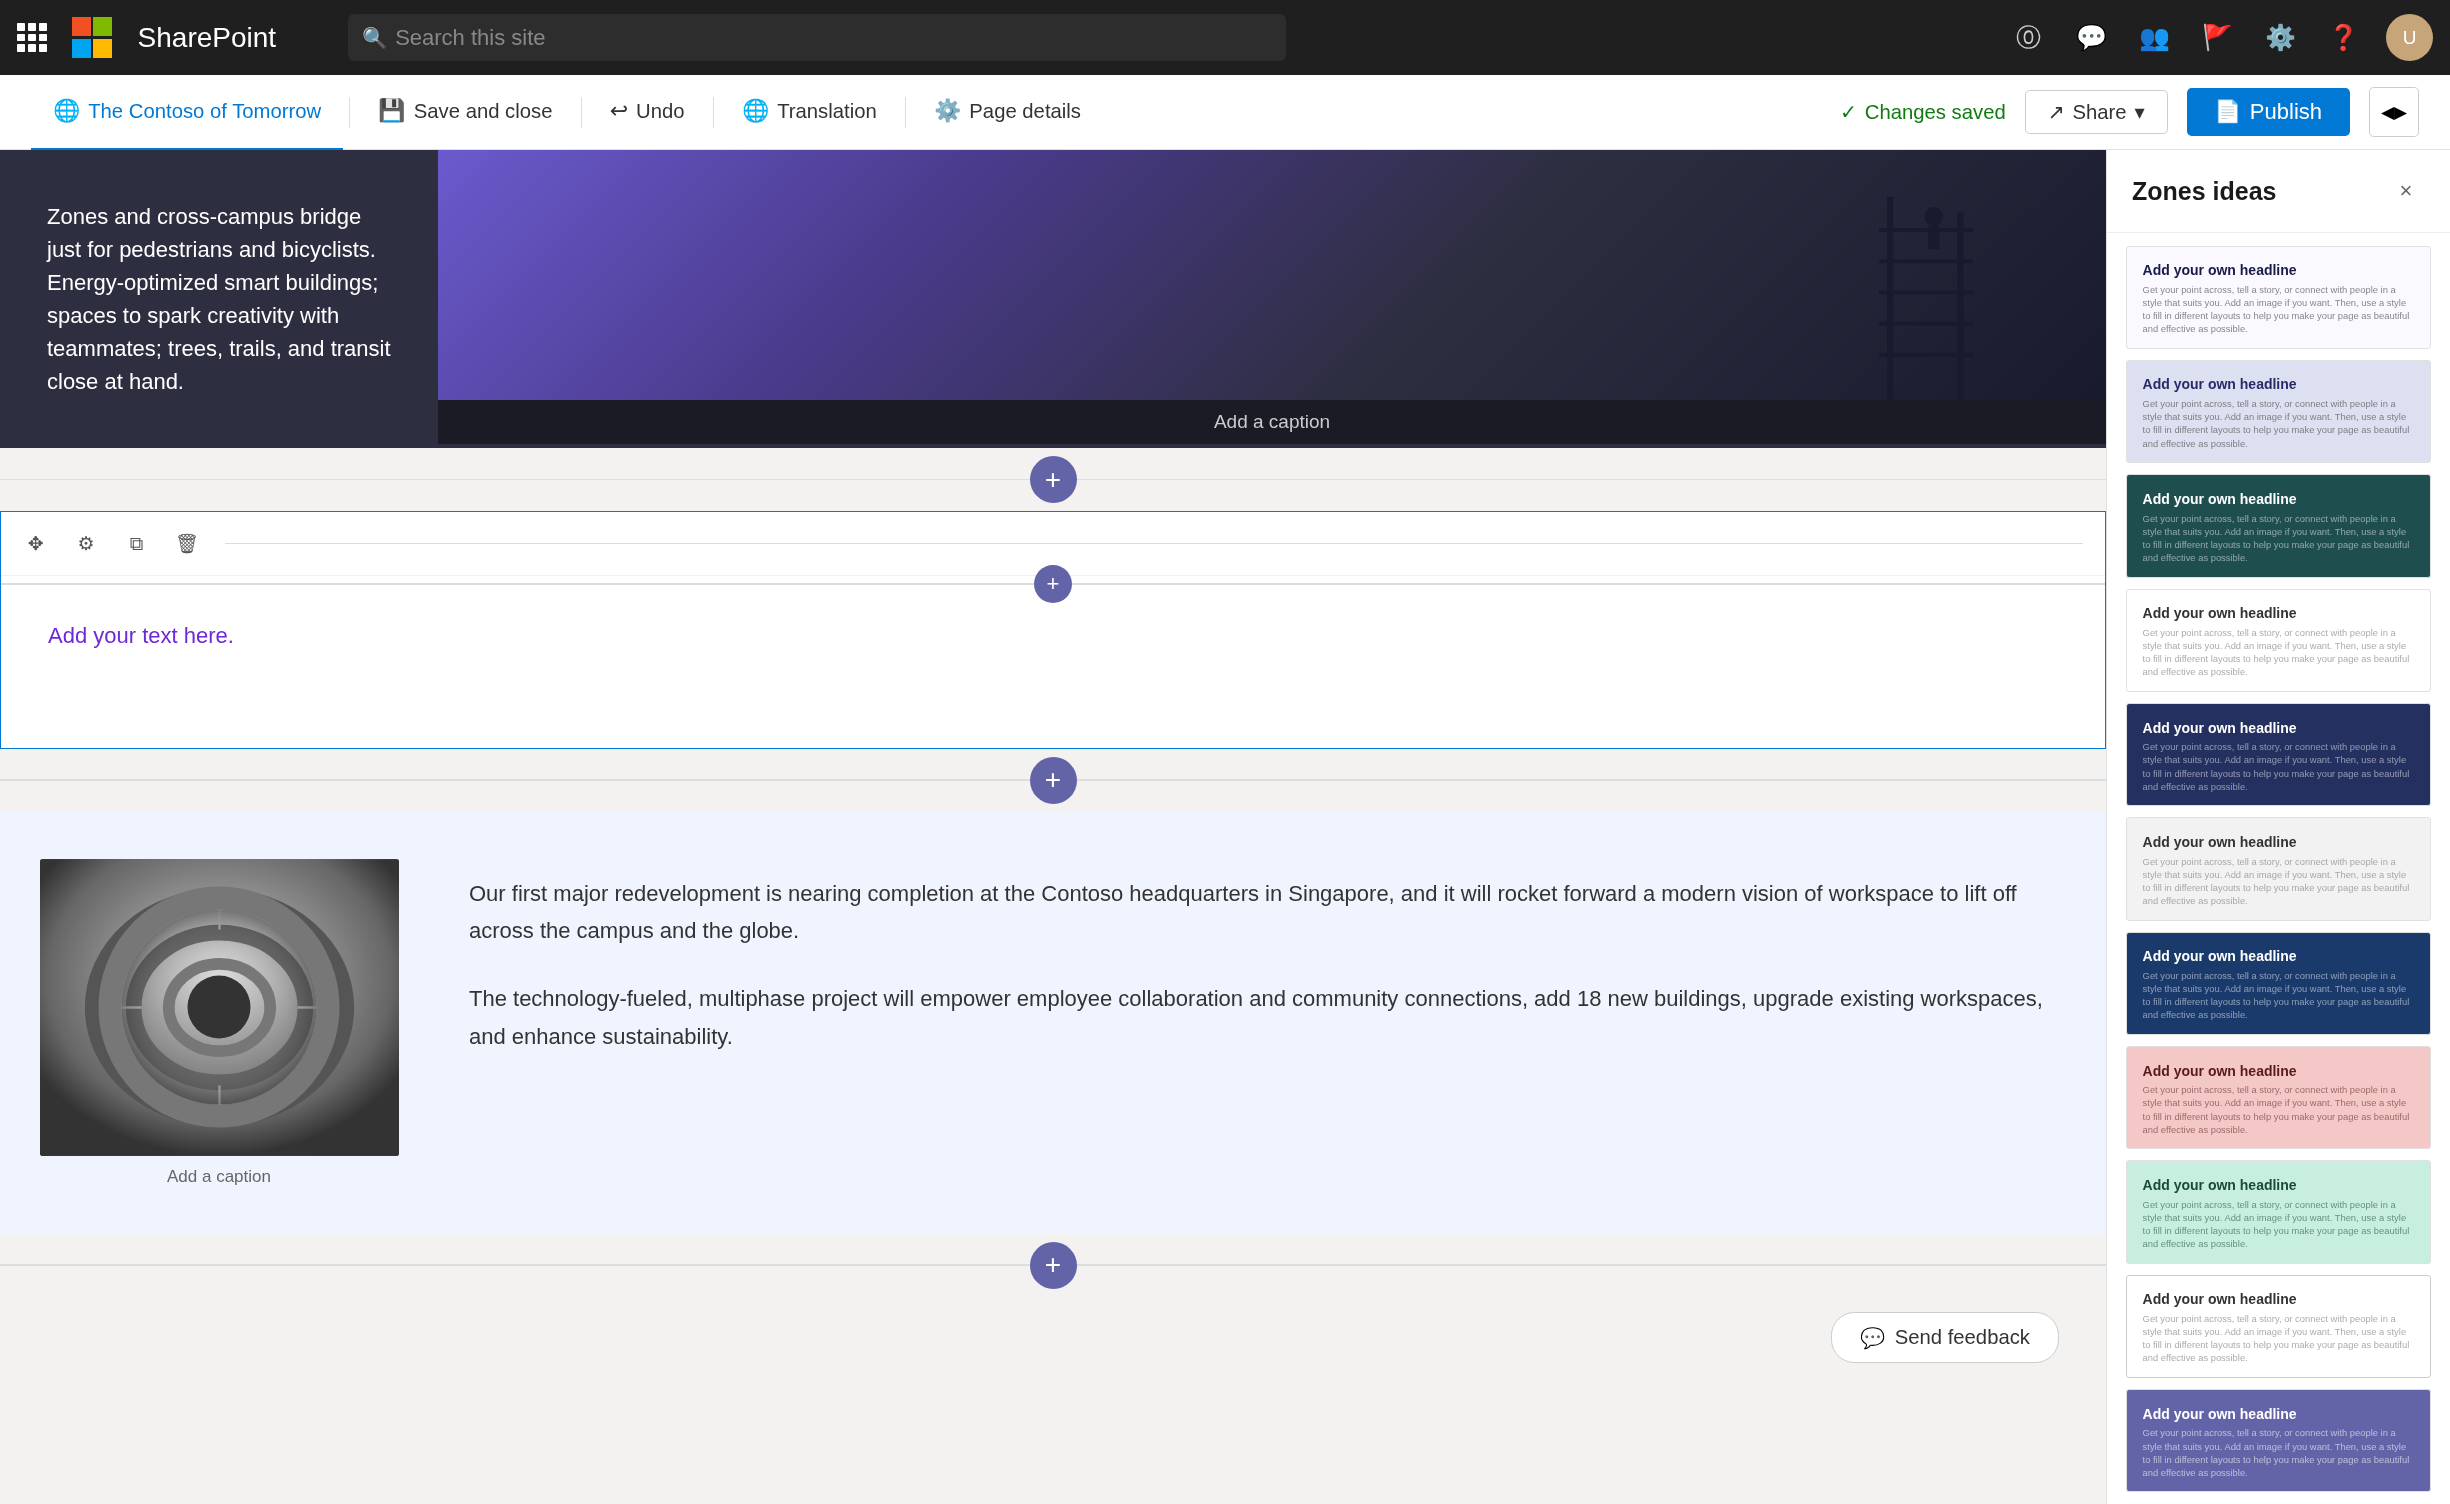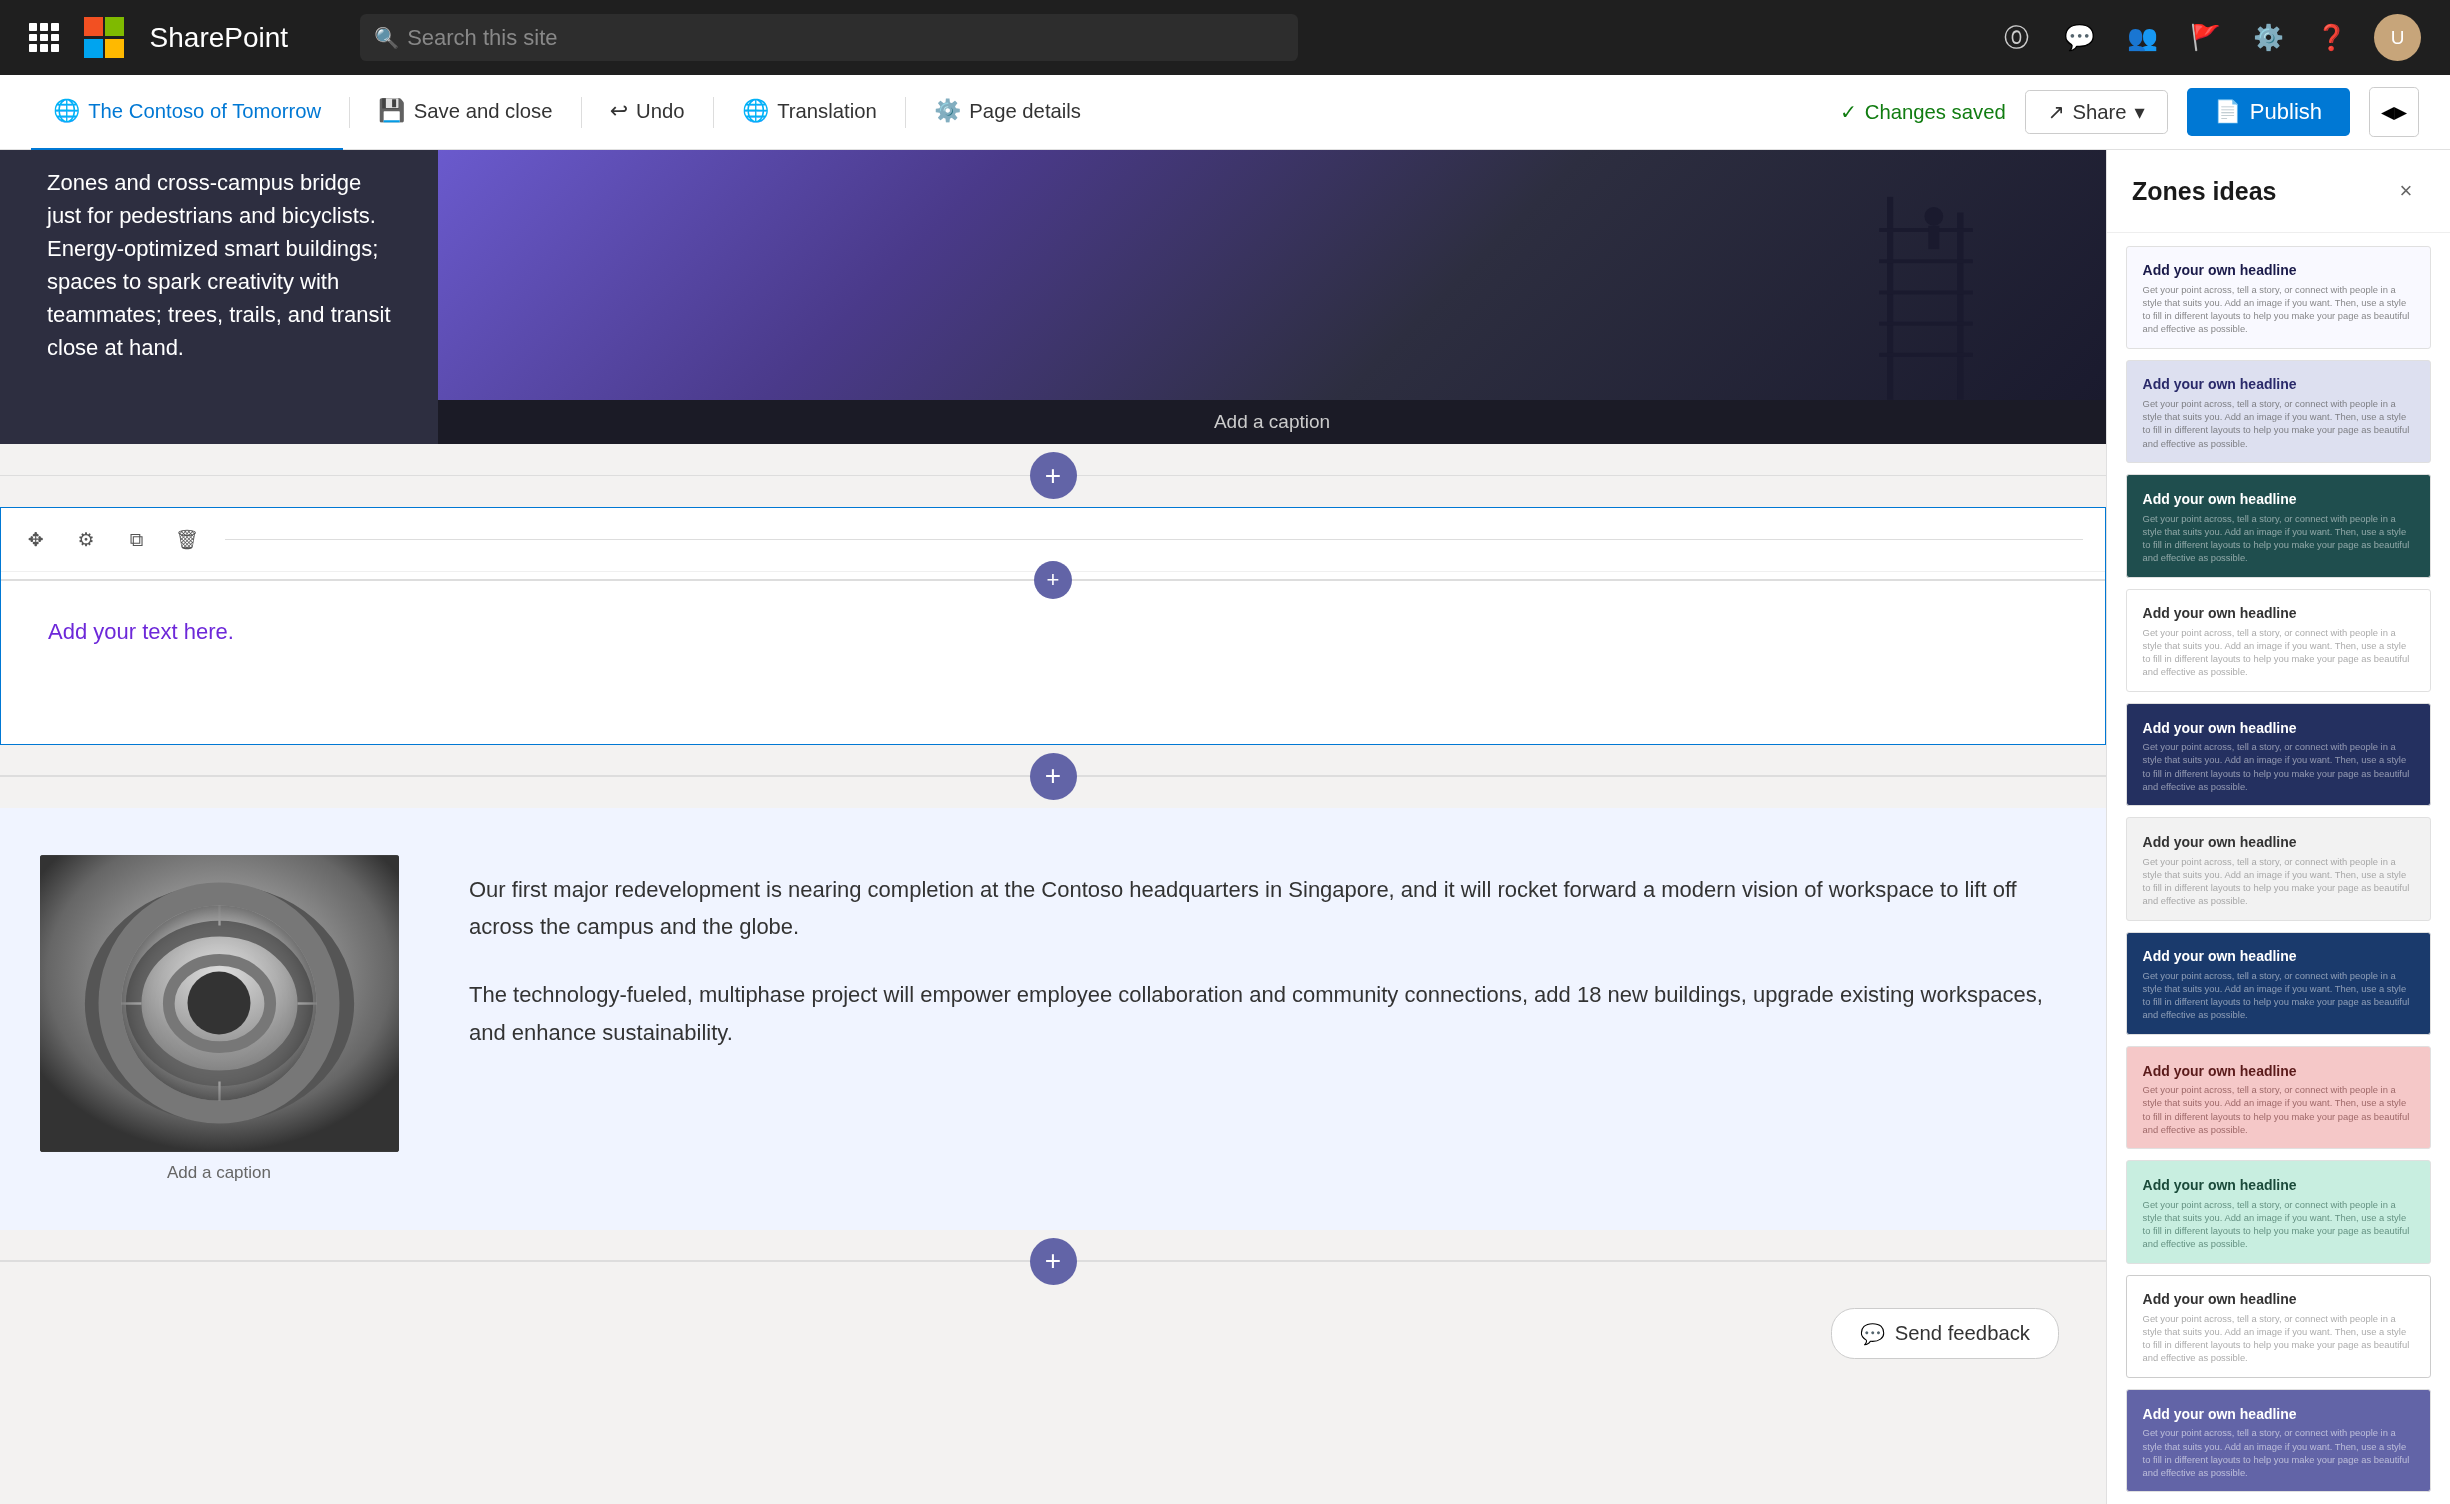--- a/index.html
+++ b/index.html
@@ -4,21 +4,21 @@
   <style>
     * { box-sizing: border-box; margin: 0; padding: 0; }
     body { font-family: 'Segoe UI', Arial, sans-serif; background: #f3f2f1; overflow: hidden; width: 2450px; height: 1505px; }
 
     
     .top-nav {
       display: flex;
       align-items: center;
       background: #1f1f1f;
       height: 75px;
-      padding: 0 29px;
+      padding: 0 17px;
       gap: 25px;
     }
     .nav-grid-icon {
       display: grid;
       grid-template-columns: repeat(3, 7.8px);
       gap: 3.1px;
       cursor: pointer;
     }
     .nav-grid-icon span {
       width: 7.8px; height: 7.8px;
@@ -209,21 +209,21 @@
 
     
     .hero-section {
       display: flex;
       background: #2d2e40;
       min-height: 281px;
       position: relative;
     }
     .hero-text {
       width: 438px;
-      padding: 16px 47px;
+      padding: 50px 47px;
       color: #fff;
       font-size: 22px;
       line-height: 1.5;
     }
     .hero-image-block {
       flex: 1;
       position: relative;
     }
     .hero-image {
       width: 100%;

